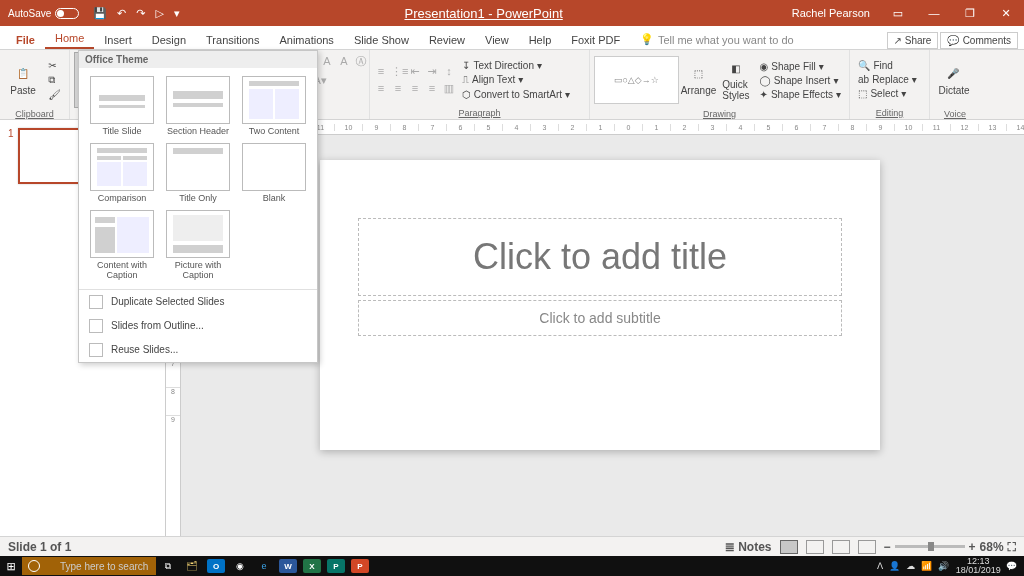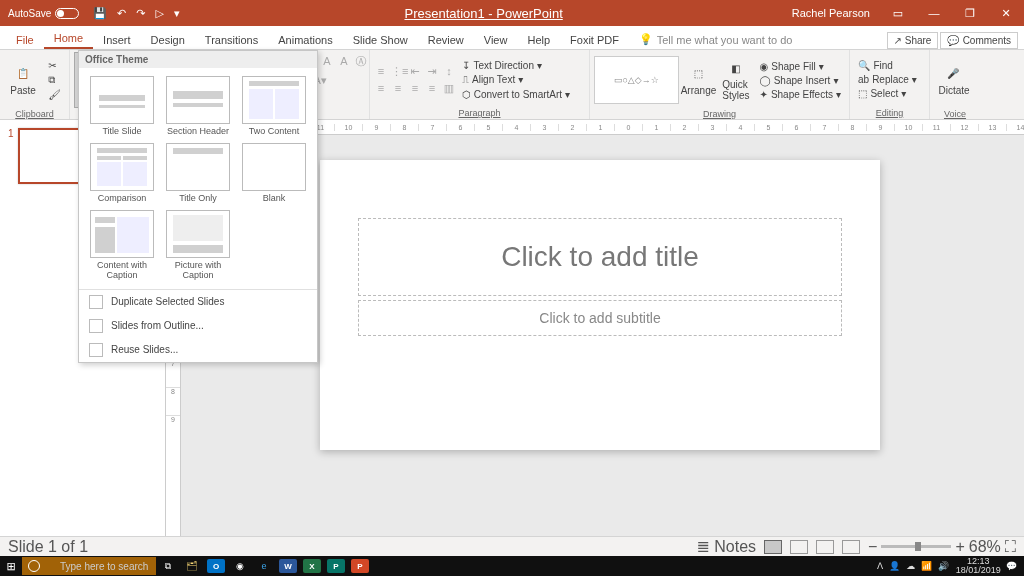--- a/index.html
+++ b/index.html
@@ -13,21 +13,21 @@
   .titlebar .qat { display:flex; gap:10px; padding:0 6px;}
   .titlebar .qat span{font-size:11px; color:#fff;}
   .titlebar .title { flex:1; text-align:center; font-size:13px;text-decoration:underline; }
   .titlebar .user { padding:0 10px; font-size:11px;}
   .titlebar .winbtns{display:flex;}
   .titlebar .winbtns div{width:36px;text-align:center;font-size:11px;}
   
   
   .tabs { height:24px; background:#fff; border-bottom:1px solid #d4d4d4; display:flex; align-items:flex-end; padding:0 6px;}
   .tab { padding:4px 10px 3px; font-size:11px; color:#444; cursor:pointer;}
-  .tab.file { color:#b7472a; font-weight:normal;}
+  .tab.file { color:#b7472a; font-weight:bold;}
   .tab.active { color:#b7472a; border-bottom:2px solid #b7472a;}
   .tab.tell{flex:1;color:#888;display:flex;align-items:center;gap:4px;}
   .sharebtns{display:flex;gap:2px;}
   .sharebtns div{border:1px solid #ccc;padding:2px 6px;font-size:10px;color:#444;}
   
   
   .ribbon { height:70px; background:#f3f2f1; border-bottom:1px solid #d4d4d4; display:flex; position:relative;}
   .group { border-right:1px solid #e1e1e1; display:flex; flex-direction:column; justify-content:space-between; padding:2px 4px 0;}
   .group-content{display:flex; gap:2px; flex:1; align-items:center;}
   .group-label{text-align:center;font-size:9px;color:#666;padding:1px 0;text-decoration:underline;}
@@ -58,25 +58,25 @@
   .ruler-tick{flex:none;width:28px;text-align:center;border-left:1px solid #ddd;}
   .ruler-v{position:absolute;top:135px;bottom:40px;left:166px;width:15px;background:#fff;border-right:1px solid #ccc;z-index:1;}
   .ruler-v div{font-size:7px;color:#888;text-align:center;height:28px;border-top:1px solid #ddd;}
   .thumbs{width:166px;background:#fff;border-right:1px solid #ccc;padding:8px;}
   .slide-thumb{display:flex;gap:4px;}
   .slide-thumb .num{font-size:10px;color:#b7472a;}
   .slide-thumb .mini{width:80px;height:56px;background:#fff;border:2px solid #b7472a;box-shadow:0 0 2px rgba(0,0,0,.2);}
   .canvas-area{flex:1;position:relative;display:flex;align-items:flex-start;justify-content:center;padding:40px 20px 20px 30px;overflow:hidden;}
   .slide{width:560px;height:290px;background:#fff;box-shadow:0 2px 8px rgba(0,0,0,.25);position:relative;}
   .ph{position:absolute;border:1px dashed #bbb;display:flex;align-items:center;justify-content:center;color:#888;}
-  .ph-title{left:38px;right:38px;top:58px;height:78px;font-size:28px;color:#777;}
+  .ph-title{left:38px;right:38px;top:58px;height:78px;font-size:36px;color:#777;}
   .ph-sub{left:38px;right:38px;top:140px;height:36px;font-size:14px;color:#888;}
   
   
-  .status{position:absolute;left:0;right:0;bottom:20px;height:20px;background:#f3f2f1;border-top:1px solid #d4d4d4;display:flex;align-items:center;font-size:16px;color:#555;padding:2px 8px;}
+  .status{position:absolute;left:0;right:0;bottom:20px;height:20px;background:#f3f2f1;border-top:1px solid #d4d4d4;display:flex;align-items:center;font-size:12px;color:#555;padding:2px 8px;font-weight:bold;}
   .status .right{margin-left:auto;display:flex;align-items:center;gap:8px;}
   .viewbtn{width:18px;height:14px;border:1px solid #999;}
   .viewbtn.active{background:#c8c8c8;border-color:#666;}
   .zoom{display:flex;align-items:center;gap:4px;}
   .zoomtrack{width:70px;height:3px;background:#bbb;position:relative;}
   .zoomtrack::after{content:"";position:absolute;left:48%;top:-3px;width:6px;height:9px;background:#888;}
   
   
   .taskbar{position:absolute;left:0;right:0;bottom:0;height:20px;background:#101010;display:flex;align-items:center;color:#fff;}
   .taskbar .start{width:22px;text-align:center;font-size:11px;}

